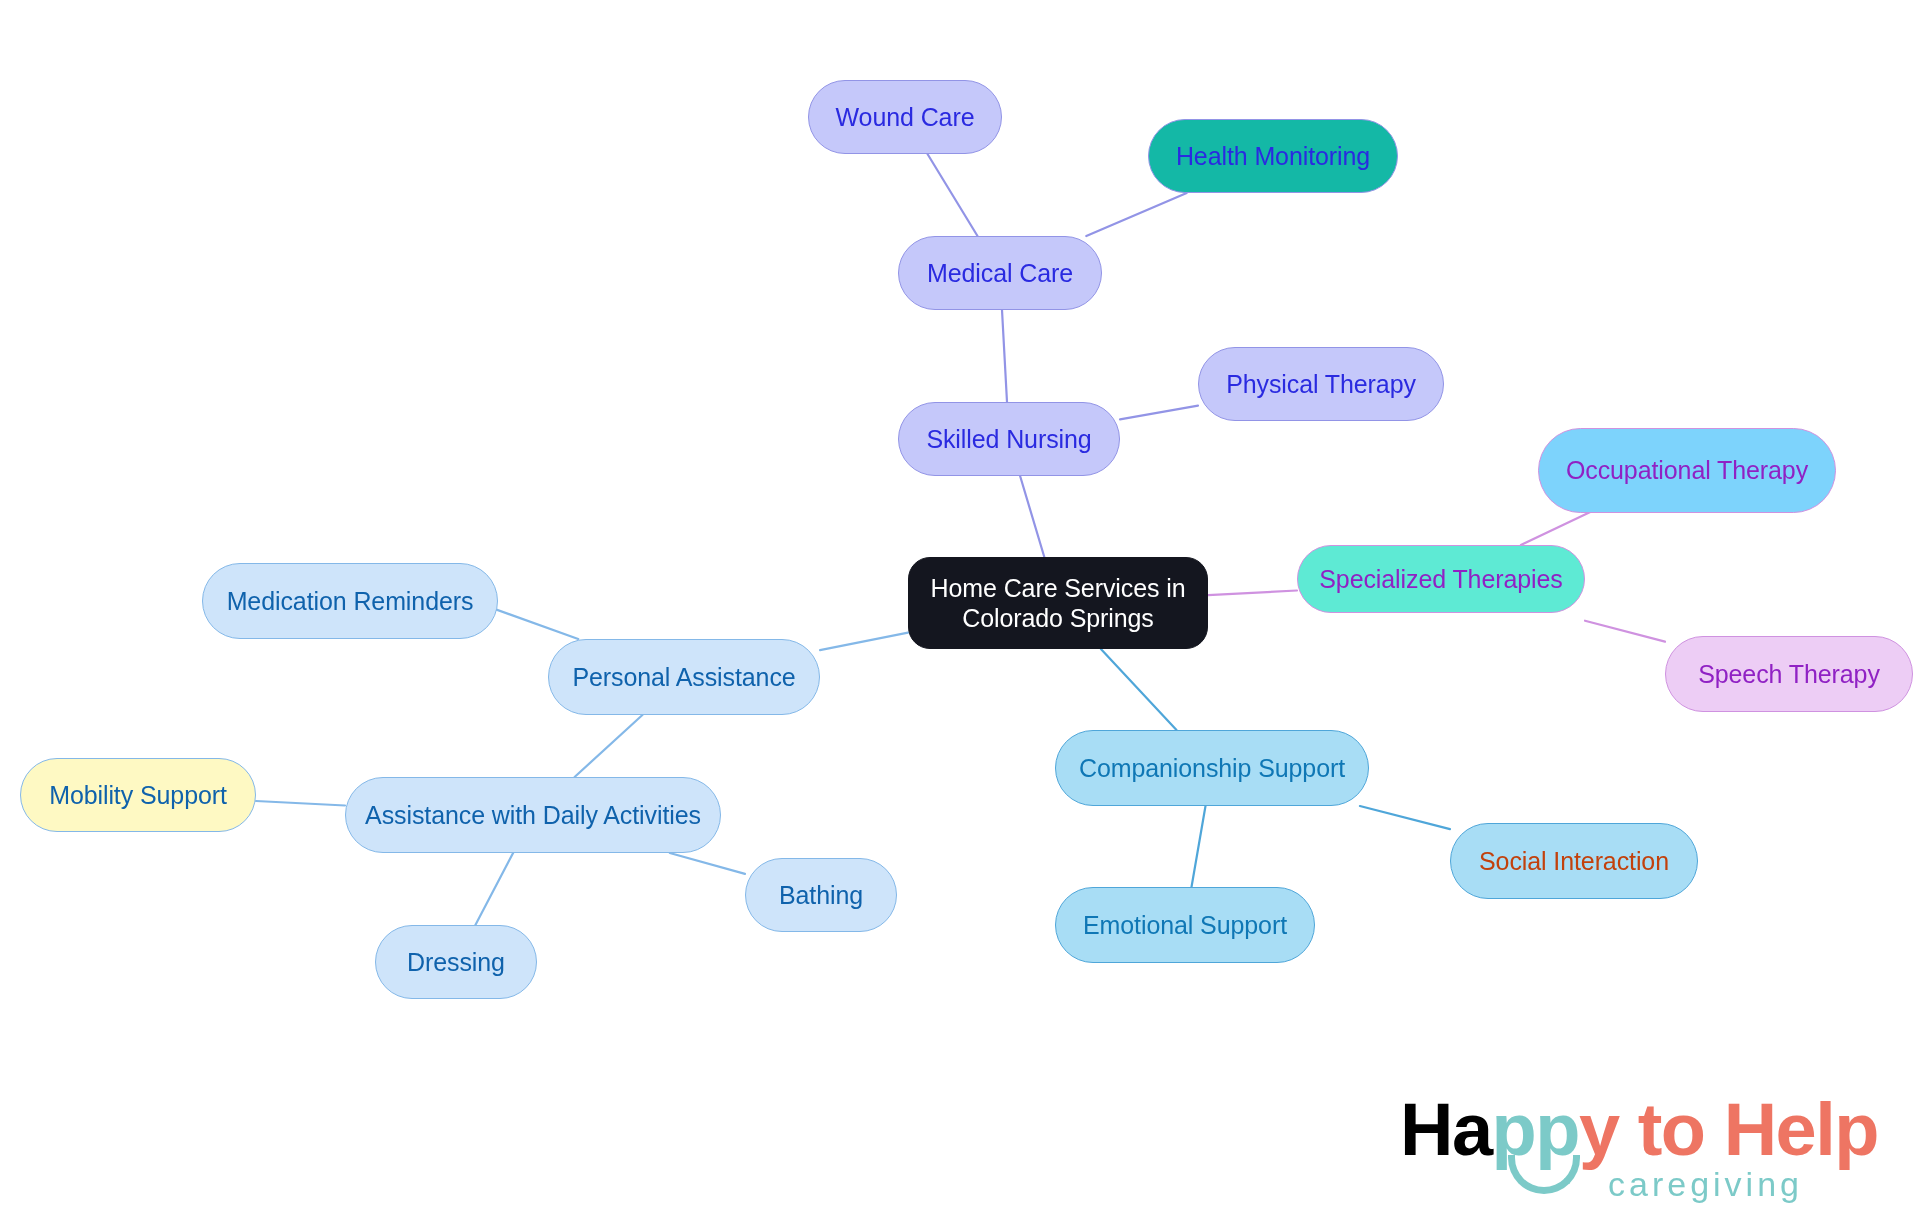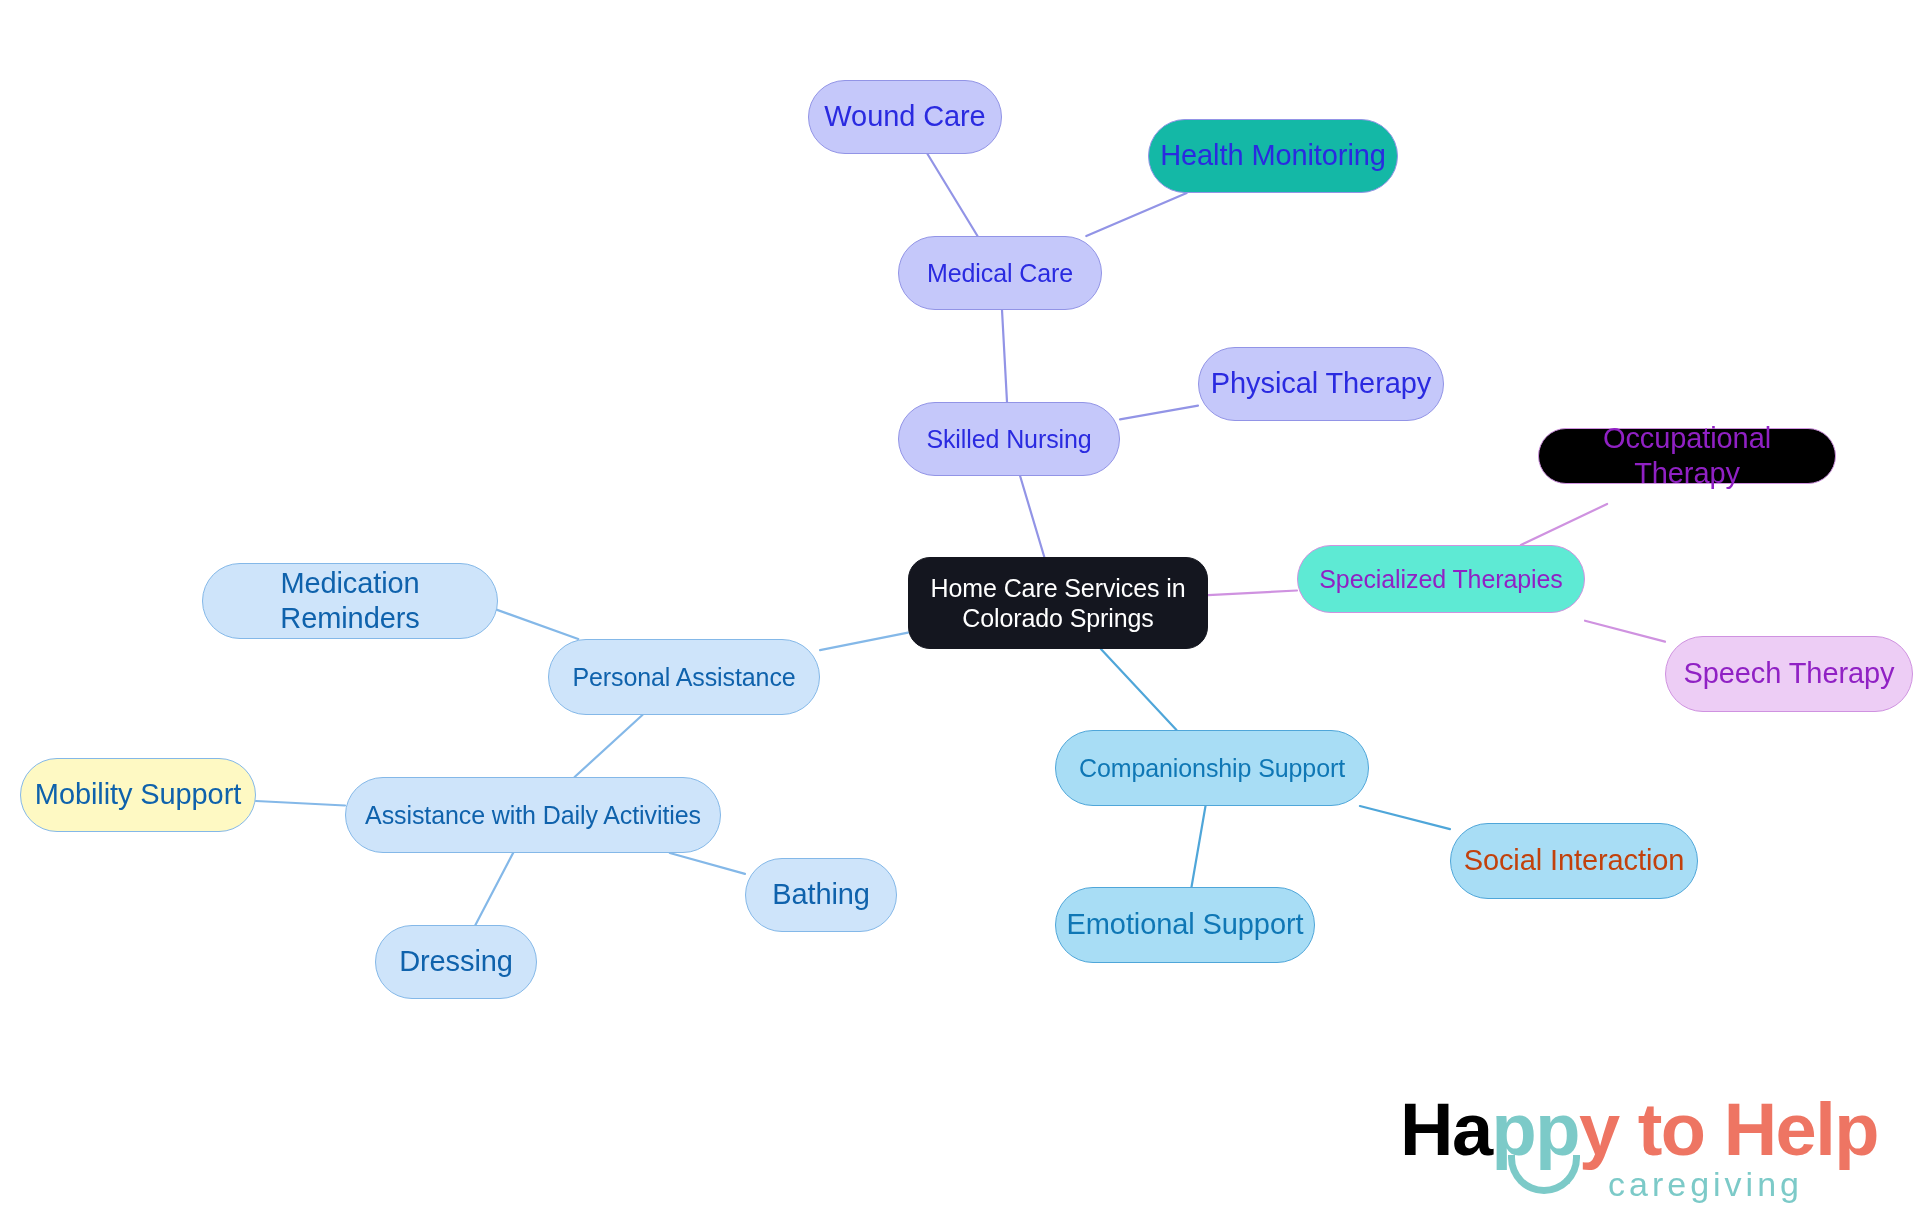--- a/index.html
+++ b/index.html
@@ -45,21 +45,21 @@
     font-size: 25px;
     font-weight: 400;
   }
   .node.branch {
     border-radius: 999px;
     font-size: 25px;
     font-weight: 400;
   }
   .node.leaf {
     border-radius: 999px;
-    font-size: 29px;
+    font-size: 25px;
     font-weight: 400;
   }
 
   
   #logo {
     position: absolute;
     left: 1400px;
     top: 1093px;
     width: 500px;
     height: 118px;
@@ -121,21 +121,21 @@
     </svg>
 
   <div id="nodes-layer">
       <div class="node root" style="left: 908px; top: 557px; width: 300px; height: 92px; background: rgb(20, 22, 31); border-color: rgb(20, 22, 31); color: rgb(255, 255, 255);"><span>Home Care Services in
 Colorado Springs</span></div>
       <div class="node leaf" style="left: 808px; top: 80px; width: 194px; height: 74px; background: rgb(197, 200, 250); border-color: rgb(146, 148, 230); color: rgb(42, 42, 224);"><span>Wound Care</span></div>
       <div class="node leaf" style="left: 1148px; top: 119px; width: 250px; height: 74px; background: #14b8a6; border-color: rgb(146, 148, 230); color: rgb(42, 42, 224);"><span>Health Monitoring</span></div>
       <div class="node branch" style="left: 898px; top: 236px; width: 204px; height: 74px; background: rgb(197, 200, 250); border-color: rgb(146, 148, 230); color: rgb(42, 42, 224);"><span>Medical Care</span></div>
       <div class="node leaf" style="left: 1198px; top: 347px; width: 246px; height: 74px; background: rgb(197, 200, 250); border-color: rgb(146, 148, 230); color: rgb(42, 42, 224);"><span>Physical Therapy</span></div>
       <div class="node branch" style="left: 898px; top: 402px; width: 222px; height: 74px; background: rgb(197, 200, 250); border-color: rgb(146, 148, 230); color: rgb(42, 42, 224);"><span>Skilled Nursing</span></div>
-      <div class="node leaf" style="left: 1538px; top: 428px; width: 298px; height: 56px; background: #000000; border-color: rgb(207, 146, 224); color: rgb(144, 33, 196);"><span>Occupational Therapy</span></div>
+      <div class="node leaf" style="left: 1538px; top: 428px; width: 298px; height: 85px; background: #7dd3fc; border-color: rgb(207, 146, 224); color: rgb(144, 33, 196);"><span>Occupational Therapy</span></div>
       <div class="node branch" style="left: 1297px; top: 545px; width: 288px; height: 68px; background: #5eead4; border-color: rgb(207, 146, 224); color: rgb(144, 33, 196);"><span>Specialized Therapies</span></div>
       <div class="node leaf" style="left: 1665px; top: 636px; width: 248px; height: 76px; background: rgb(237, 205, 245); border-color: rgb(207, 146, 224); color: rgb(144, 33, 196);"><span>Speech Therapy</span></div>
       <div class="node leaf" style="left: 202px; top: 519px; width: 296px; height: 76px; background: rgb(206, 228, 250); border-color: rgb(132, 184, 232); color: rgb(15, 98, 172); margin-top: 44px;"><span>Medication Reminders</span></div>
       <div class="node branch" style="left: 548px; top: 639px; width: 272px; height: 76px; background: rgb(206, 228, 250); border-color: rgb(132, 184, 232); color: rgb(15, 98, 172);"><span>Personal Assistance</span></div>
       <div class="node leaf" style="left: 20px; top: 758px; width: 236px; height: 74px; background: #fef9c3; border-color: rgb(132, 184, 232); color: rgb(15, 98, 172); align-items: center;"><span>Mobility Support</span></div>
       <div class="node branch" style="left: 345px; top: 777px; width: 376px; height: 76px; background: rgb(206, 228, 250); border-color: rgb(132, 184, 232); color: rgb(15, 98, 172);"><span>Assistance with Daily Activities</span></div>
       <div class="node leaf" style="left: 745px; top: 858px; width: 152px; height: 74px; background: rgb(206, 228, 250); border-color: rgb(132, 184, 232); color: rgb(15, 98, 172);"><span>Bathing</span></div>
       <div class="node leaf" style="left: 375px; top: 925px; width: 162px; height: 74px; background: rgb(206, 228, 250); border-color: rgb(132, 184, 232); color: rgb(15, 98, 172);"><span>Dressing</span></div>
       <div class="node branch" style="left: 1055px; top: 730px; width: 314px; height: 76px; background: rgb(168, 221, 245); border-color: rgb(79, 166, 217); color: rgb(15, 119, 181);"><span>Companionship Support</span></div>
       <div class="node leaf" style="left: 1450px; top: 823px; width: 248px; height: 76px; background: rgb(168, 221, 245); border-color: rgb(79, 166, 217); color: #c2410c;"><span>Social Interaction</span></div>

